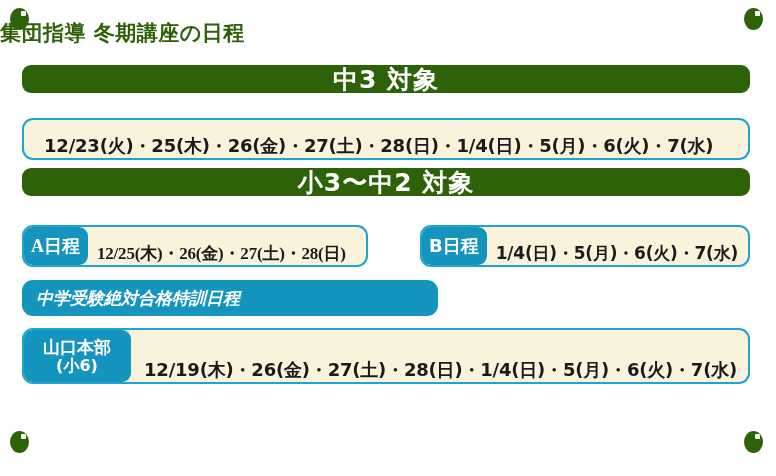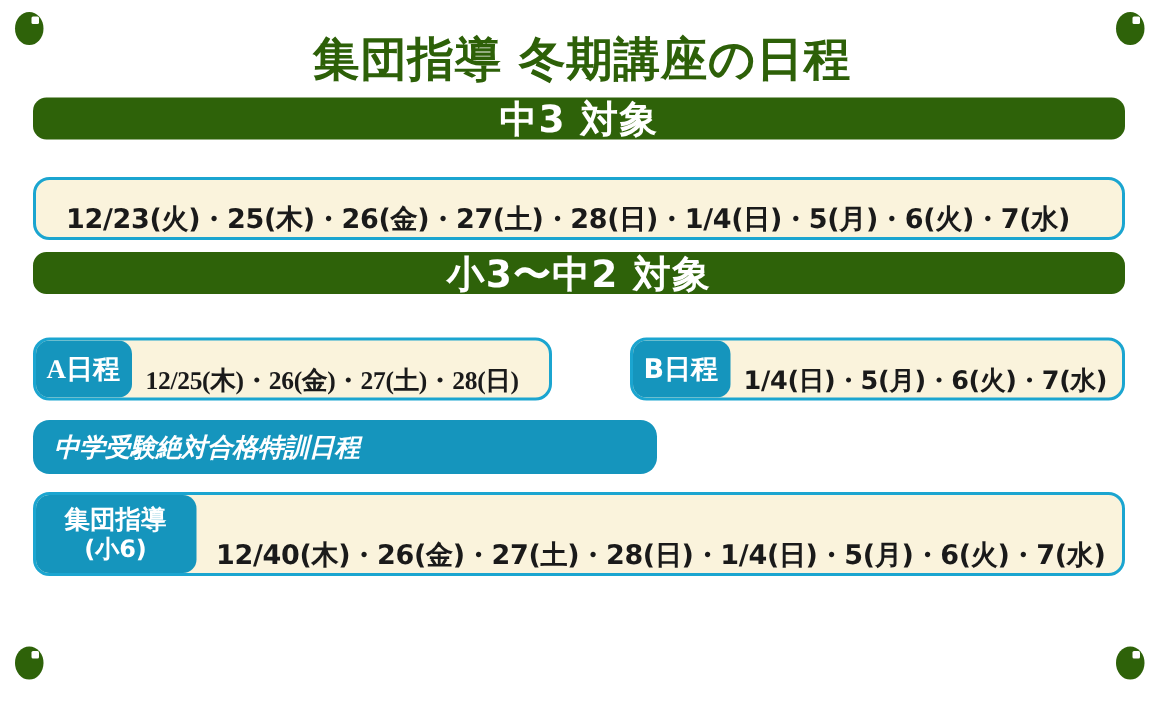--- a/index.html
+++ b/index.html
@@ -48,22 +48,21 @@
     width: 776px;
     height: 476px;
   }
 
   
   .page-title {
     position: absolute;
     left: 0;
     top: 19px;
     width: 776px;
-    text-align: center;
-    font-size: 31px;
+    font-size: 21px;
     font-weight: bold;
     color: #2d6008;
     letter-spacing: 0.5px;
     white-space: nowrap;
   }
 
   
   .section-header {
     position: absolute;
     left: 22px;
@@ -234,19 +233,19 @@
 
   <div class="date-box row-b">
     <span class="badge-blue">B日程</span>
     <span class="date-text">1/4(日)・5(月)・6(火)・7(水)</span>
   </div>
 
   <div class="teal-bar">中学受験絶対合格特訓日程</div>
 
   <div class="date-box row-yamaguchi">
     <span class="badge-tall">
-      <span class="line1">集団指導</span>
+      <span class="line1">山口本部</span>
       <span class="line2">(小6)</span>
     </span>
-    <span class="date-text">12/40(木)・26(金)・27(土)・28(日)・1/4(日)・5(月)・6(火)・7(水)</span>
+    <span class="date-text">12/19(木)・26(金)・27(土)・28(日)・1/4(日)・5(月)・6(火)・7(水)</span>
   </div>
 
 </div>
 
 </body></html>

